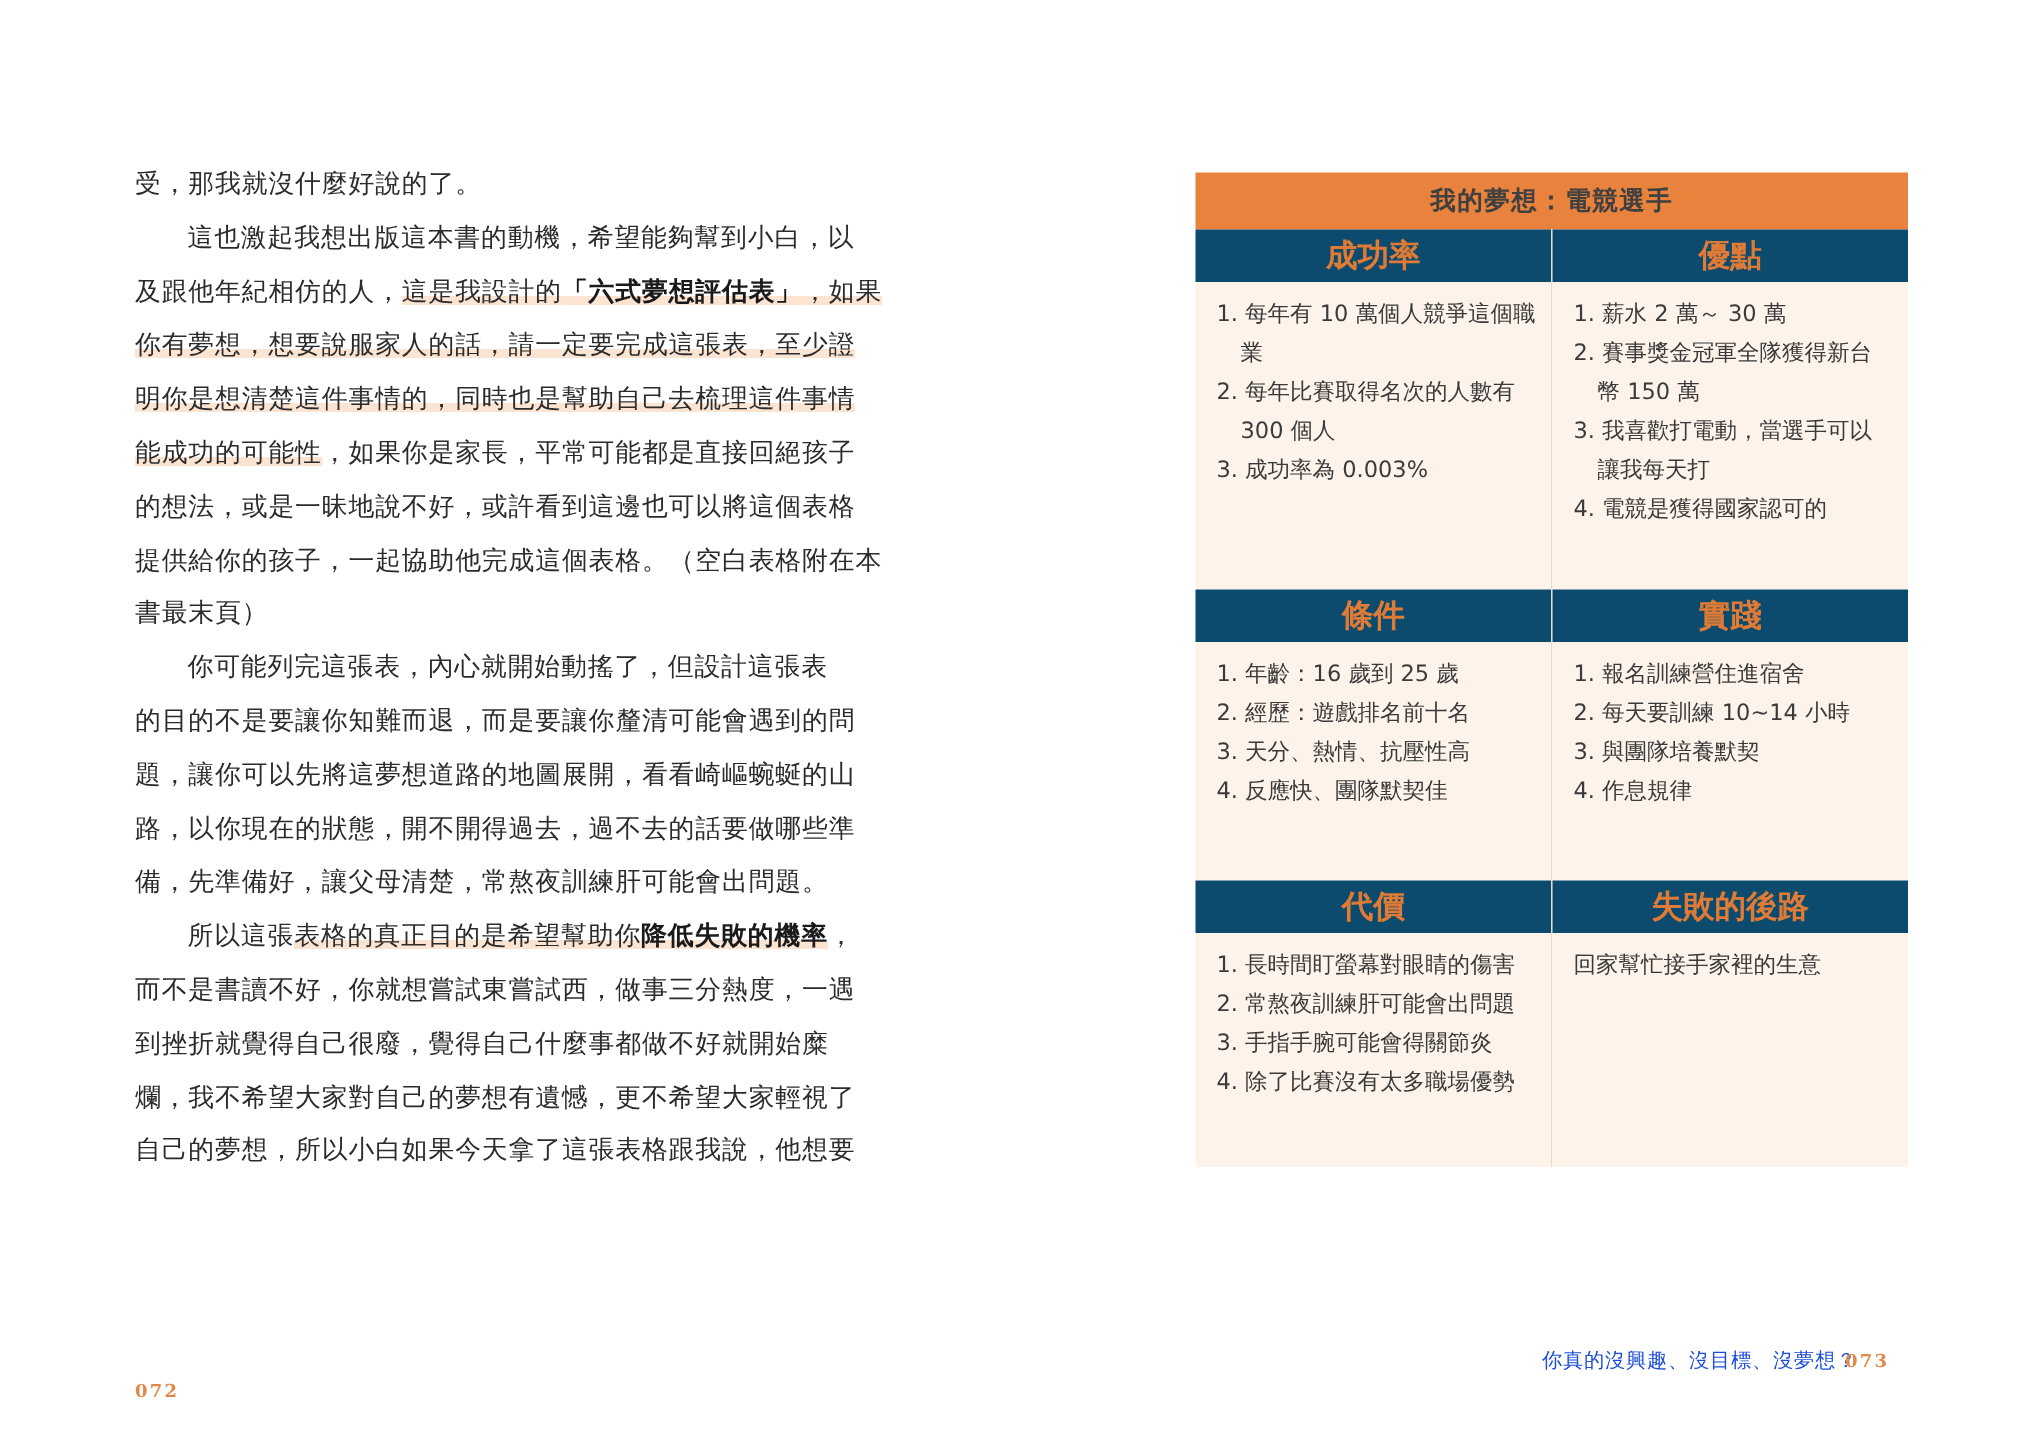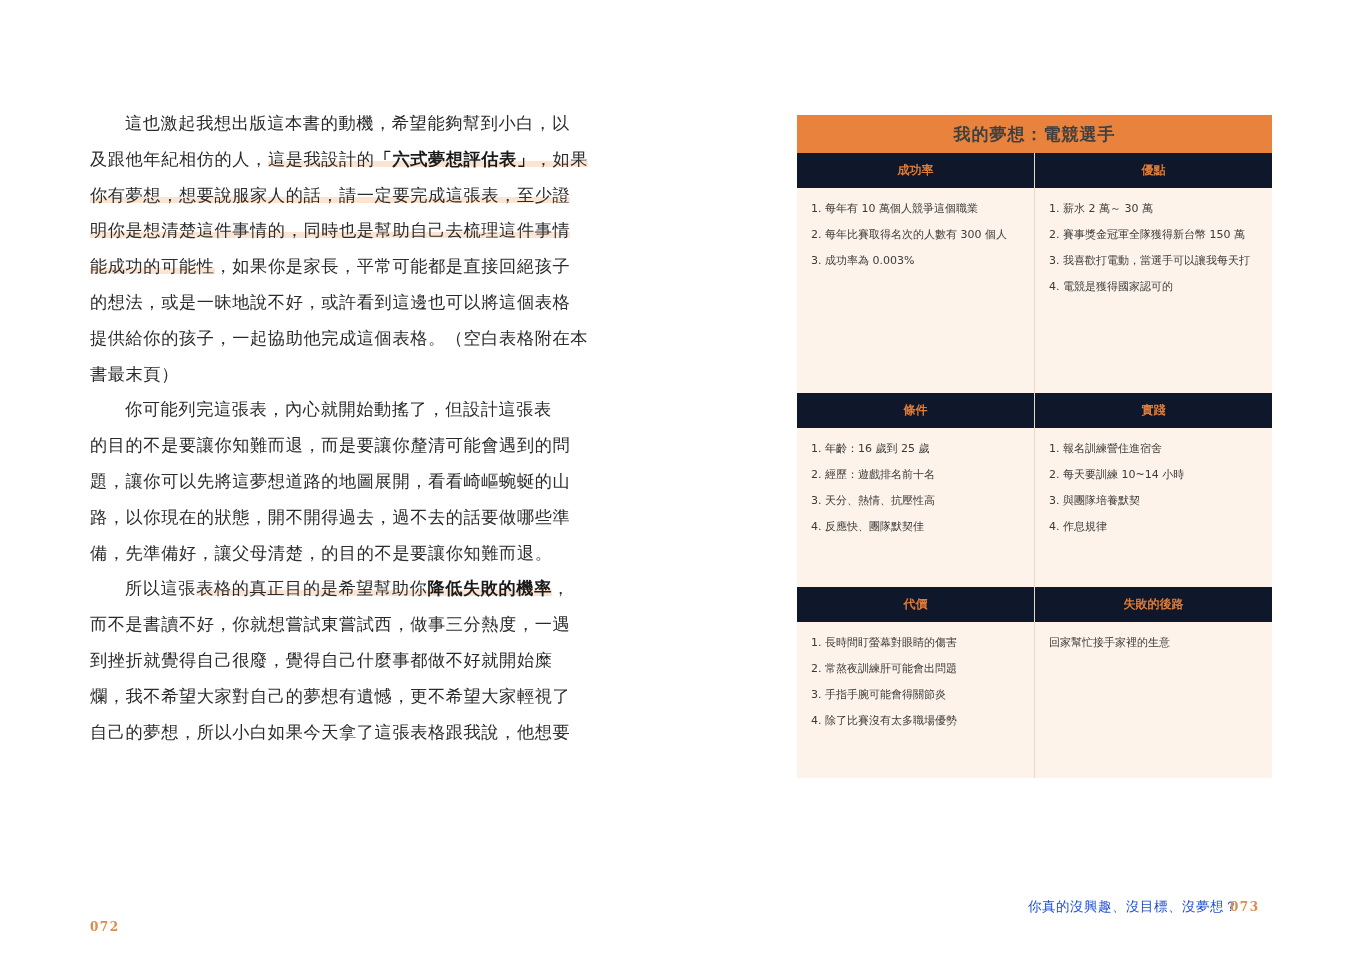--- a/index.html
+++ b/index.html
@@ -33,24 +33,24 @@
     }
     .table-title {
       height: 38px; line-height: 38px; text-align: center; background: #e8823c; color: #404040;
       font-weight: bold; font-size: 17px; letter-spacing: 1px;
     }
     .row { display: flex; }
     .cell { width: 50%; position: relative; }
     .cell.left { border-right: 1.5px solid #ead9c8; }
     .cell-head {
       height: 35px; line-height: 35px; text-align: center; color: #e07b35; font-weight: bold;
-      font-size: 12px; background: #0f172a;
+      font-size: 21px; background: #0c4a6e;
     }
     .cell-body {
-      background: #fdf3ea; padding: 8px 10px 0 14px; box-sizing: border-box; font-size: 11px;
+      background: #fdf3ea; padding: 8px 10px 0 14px; box-sizing: border-box; font-size: 15px;
       color: #3a3a3a;
     }
     .cell-body .item { line-height: 26px; padding-left: 16px; text-indent: -16px; }
     .r1 .cell-body { height: 205px; }
     .r2 .cell-body { height: 159px; }
     .r3 .cell-body { height: 156px; }
 
     .folio {
       position: absolute; top: 900px; font-size: 12px; font-weight: bold; color: #e08a4a;
       letter-spacing: 1.5px;
@@ -59,33 +59,34 @@
     .folio-right { left: 552px; }
     .running-head {
       position: absolute; top: 898px; left: 350px; font-size: 13.5px; color: #1d4ed8; letter-spacing: 0.5px;
     }
   </style>
 </head>
 <body>
 
 <div class="page page-left">
   <div class="body-text" id="body-text">
+      <span class="line"><span class="">受，那我就沒什麼好說的了。</span></span>
       <span class="line indent"><span class="">這也激起我想出版這本書的動機，希望能夠幫到小白，以</span></span>
       <span class="line"><span class="">及跟他年紀相仿的人，</span><span class="hl ">這是我設計的</span><span class="hl b">「六式夢想評估表」</span><span class="hl ">，如果</span></span>
       <span class="line"><span class="hl ">你有夢想，想要說服家人的話，請一定要完成這張表，至少證</span></span>
       <span class="line"><span class="hl ">明你是想清楚這件事情的，同時也是幫助自己去梳理這件事情</span></span>
       <span class="line"><span class="hl ">能成功的可能性</span><span class="">，如果你是家長，平常可能都是直接回絕孩子</span></span>
       <span class="line"><span class="">的想法，或是一昧地說不好，或許看到這邊也可以將這個表格</span></span>
       <span class="line"><span class="">提供給你的孩子，一起協助他完成這個表格。（空白表格附在本</span></span>
       <span class="line"><span class="">書最末頁）</span></span>
       <span class="line indent"><span class="">你可能列完這張表，內心就開始動搖了，但設計這張表</span></span>
       <span class="line"><span class="">的目的不是要讓你知難而退，而是要讓你釐清可能會遇到的問</span></span>
       <span class="line"><span class="">題，讓你可以先將這夢想道路的地圖展開，看看崎嶇蜿蜒的山</span></span>
       <span class="line"><span class="">路，以你現在的狀態，開不開得過去，過不去的話要做哪些準</span></span>
-      <span class="line"><span class="">備，先準備好，讓父母清楚，的目的不是要讓你知難而退。</span></span>
+      <span class="line"><span class="">備，先準備好，讓父母清楚，常熬夜訓練肝可能會出問題。</span></span>
       <span class="line indent"><span class="">所以這張</span><span class="hl ">表格的真正目的是希望幫助你</span><span class="hl b">降低失敗的機率</span><span class="">，</span></span>
       <span class="line"><span class="">而不是書讀不好，你就想嘗試東嘗試西，做事三分熱度，一遇</span></span>
       <span class="line"><span class="">到挫折就覺得自己很廢，覺得自己什麼事都做不好就開始糜</span></span>
       <span class="line"><span class="">爛，我不希望大家對自己的夢想有遺憾，更不希望大家輕視了</span></span>
       <span class="line"><span class="">自己的夢想，所以小白如果今天拿了這張表格跟我說，他想要</span></span>
     </div>
   <div class="folio folio-left">072</div>
 </div>
 
 <div class="page page-right">

